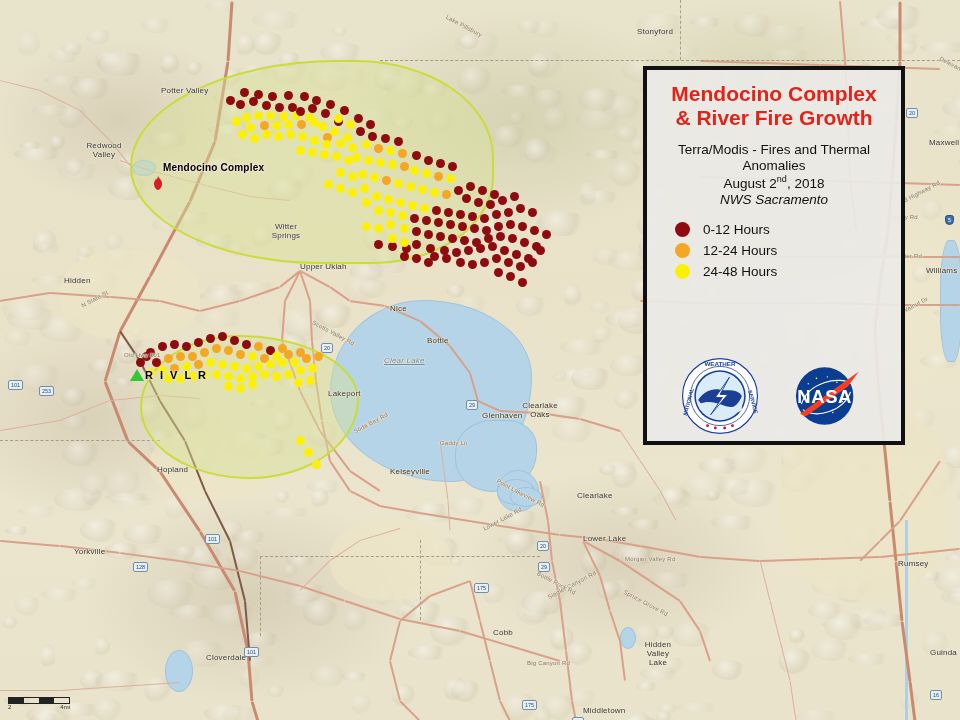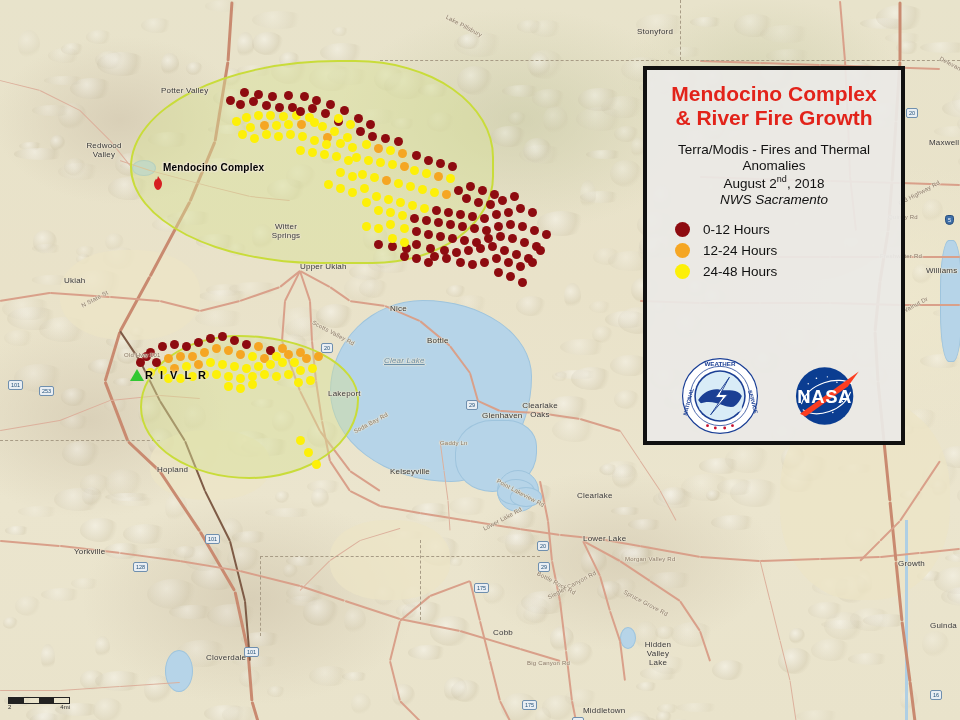--- a/index.html
+++ b/index.html
@@ -936,35 +936,35 @@
     </div>
   <div id="places">
       <div class="lbl" style="left: 637px; top: 27px;">Stonyford</div>
       <div class="lbl" style="left: 161px; top: 86px;">Potter Valley</div>
       <div class="lbl" style="left: 82px; top: 141px; width: 44px; white-space: normal; text-align: center;">Redwood Valley</div>
       <div class="lbl" style="left: 929px; top: 138px;">Maxwell</div>
       <div class="lbl" style="left: 264px; top: 222px; width: 44px; white-space: normal; text-align: center;">Witter Springs</div>
       <div class="lbl" style="left: 300px; top: 262px;">Upper Ukiah</div>
       <div class="lbl" style="left: 390px; top: 304px;">Nice</div>
       <div class="lbl" style="left: 427px; top: 336px;">Bottle</div>
-      <div class="lbl" style="left: 64px; top: 276px;">Ukiah</div>
+      <div class="lbl" style="left: 64px; top: 276px;">Hidden</div>
       <div class="lbl water" style="left: 384px; top: 356px; text-decoration: underline;">Clear Lake</div>
       <div class="lbl" style="left: 328px; top: 389px;">Lakeport</div>
       <div class="lbl" style="left: 482px; top: 411px;">Glenhaven</div>
       <div class="lbl" style="left: 518px; top: 401px; width: 44px; white-space: normal; text-align: center;">Clearlake Oaks</div>
       <div class="lbl" style="left: 926px; top: 266px;">Williams</div>
       <div class="lbl" style="left: 157px; top: 465px;">Hopland</div>
       <div class="lbl" style="left: 390px; top: 467px;">Kelseyville</div>
       <div class="lbl" style="left: 577px; top: 491px;">Clearlake</div>
       <div class="lbl" style="left: 583px; top: 534px;">Lower Lake</div>
       <div class="lbl" style="left: 74px; top: 547px;">Yorkville</div>
-      <div class="lbl" style="left: 898px; top: 559px;">Growth</div>
+      <div class="lbl" style="left: 898px; top: 559px;">Rumsey</div>
       <div class="lbl" style="left: 493px; top: 628px;">Cobb</div>
       <div class="lbl" style="left: 637px; top: 640px; width: 42px; white-space: normal; text-align: center;">Hidden Valley Lake</div>
-      <div class="lbl" style="left: 930px; top: 621px;">Guinda</div>
+      <div class="lbl" style="left: 930px; top: 648px;">Guinda</div>
       <div class="lbl" style="left: 206px; top: 653px;">Cloverdale</div>
       <div class="lbl" style="left: 583px; top: 706px;">Middletown</div>
     </div>
   <div id="roadlabels">
       <div class="lbl road-name" style="left: 80px; top: 296px; transform: rotate(-28deg);">N State St</div>
       <div class="lbl road-name" style="left: 124px; top: 352px; transform: rotate(0deg);">Old Hwy 101</div>
       <div class="lbl road-name" style="left: 310px; top: 330px; transform: rotate(28deg);">Scotts Valley Rd</div>
       <div class="lbl road-name" style="left: 352px; top: 420px; transform: rotate(-28deg);">Soda Bay Rd</div>
       <div class="lbl road-name" style="left: 440px; top: 440px; transform: rotate(0deg);">Gaddy Ln</div>
       <div class="lbl road-name" style="left: 494px; top: 490px; transform: rotate(28deg);">Point Lakeview Rd</div>

